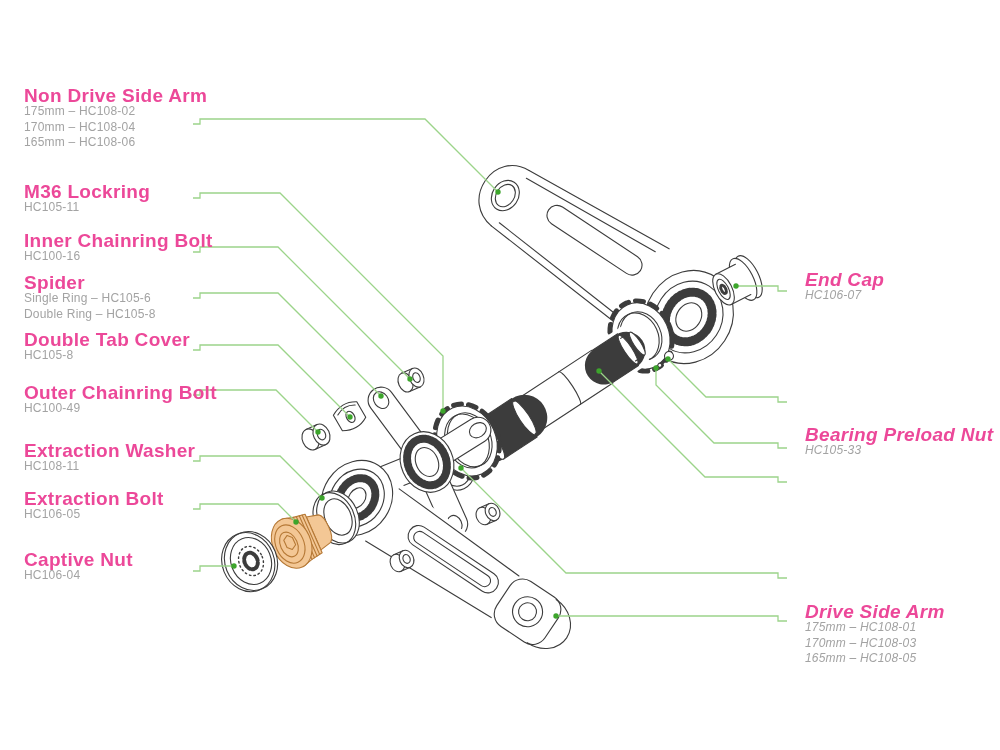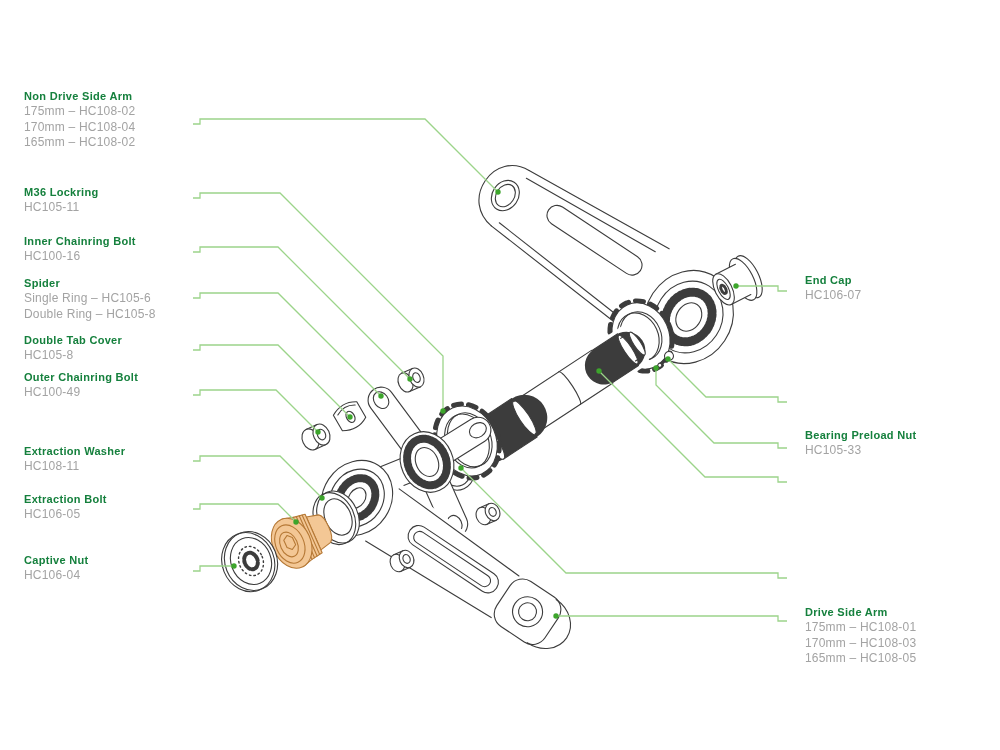--- a/index.html
+++ b/index.html
@@ -1,23 +1,23 @@
 <!DOCTYPE html>
 <html><head>
 <meta charset="utf-8">
 <style>
   html,body{margin:0;padding:0;background:#fff;}
   .stage{position:relative;width:1000px;height:750px;background:#fff;overflow:hidden;
          font-family:"Liberation Sans","DejaVu Sans",sans-serif;}
   .diagram-svg{position:absolute;left:0;top:0;}
   .lbl{position:absolute;white-space:nowrap;}
-  .lbl .t{font-size:11px;font-weight:bold;line-height:16px;letter-spacing:.3px;color:#15803d;}
+  .lbl .t{font-size:19px;font-weight:bold;line-height:16px;letter-spacing:.3px;color:#ec4899;}
   .lbl .s{font-size:12px;line-height:15.5px;letter-spacing:.2px;color:#a3a3a3;}
   .left-col{left:24px;}
-  .right-col{left:805px;}
+  .right-col{left:805px;font-style:italic;}
 </style>
 </head>
 <body>
 
 <div class="stage">
 
   <svg class="diagram-svg" width="1000" height="750" viewBox="0 0 1000 750">
     <g stroke="#3c3c3c" stroke-width="1.1" fill="none" stroke-linecap="round" stroke-linejoin="round">
 
       <g transform="translate(512,200) rotate(33.5)">
@@ -221,40 +221,40 @@
       <circle cx="599" cy="371" r="2.7"></circle>
         <circle cx="461" cy="468" r="2.7"></circle>
       <circle cx="556" cy="616" r="2.7"></circle>
     </g>
   </svg>
 
   <div class="lbl left-col" style="top:88px">
     <div class="t">Non Drive Side Arm</div>
     <div class="s">175mm – HC108-02</div>
     <div class="s">170mm – HC108-04</div>
-    <div class="s">165mm – HC108-02</div>
+    <div class="s">165mm – HC108-06</div>
   </div>
   <div class="lbl left-col" style="top:184px">
     <div class="t">M36 Lockring</div>
     <div class="s">HC105-11</div>
   </div>
   <div class="lbl left-col" style="top:233px">
     <div class="t">Inner Chainring Bolt</div>
     <div class="s">HC100-16</div>
   </div>
   <div class="lbl left-col" style="top:275px">
     <div class="t">Spider</div>
     <div class="s">Single Ring – HC105-6</div>
     <div class="s">Double Ring – HC105-8</div>
   </div>
   <div class="lbl left-col" style="top:332px">
     <div class="t">Double Tab Cover</div>
     <div class="s">HC105-8</div>
   </div>
-  <div class="lbl left-col" style="top:369px">
+  <div class="lbl left-col" style="top:385px">
     <div class="t">Outer Chainring Bolt</div>
     <div class="s">HC100-49</div>
   </div>
   <div class="lbl left-col" style="top:443px">
     <div class="t">Extraction Washer</div>
     <div class="s">HC108-11</div>
   </div>
   <div class="lbl left-col" style="top:491px">
     <div class="t">Extraction Bolt</div>
     <div class="s">HC106-05</div>

